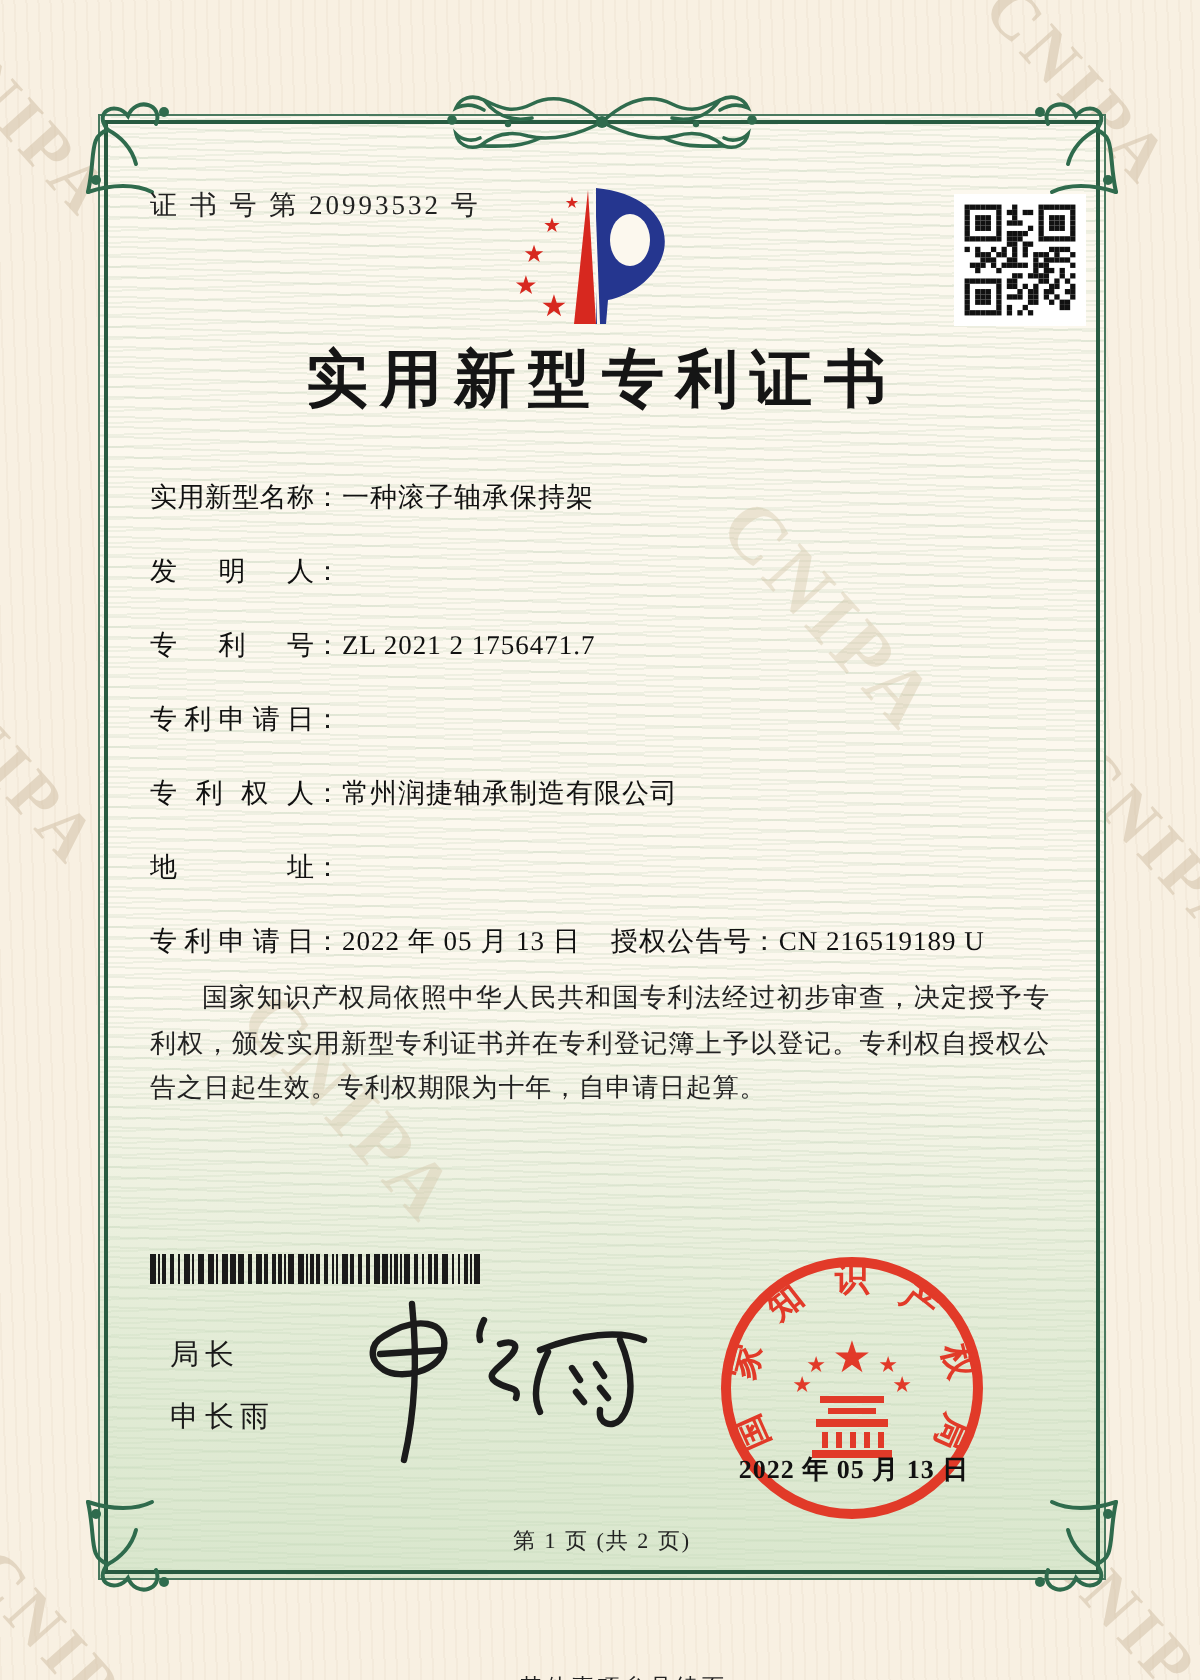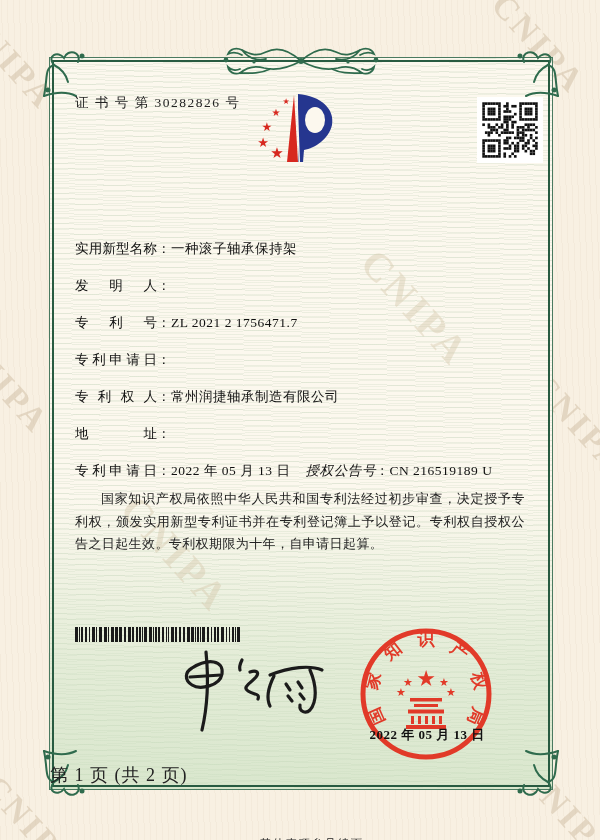--- a/index.html
+++ b/index.html
@@ -50,38 +50,38 @@
     position:absolute;left:0;top:111px;width:100%;
     text-align:center;font-size:31px;font-weight:bold;letter-spacing:6px;
     color:#151515;z-index:5;
   }
   .fields{position:absolute;left:25px;top:180px;width:452px;z-index:5;font-size:13.5px;}
   .frow{height:22px;line-height:22px;margin-bottom:15px;white-space:nowrap;display:flex;}
   .flabel{display:inline-block;width:82px;text-align:justify;text-align-last:justify;color:#111;}
   .fcolon{display:inline-block;width:14px;}
   .fvalue{letter-spacing:.5px;color:#111;}
   .pair2{margin-left:15px;display:flex;}
-  .pair2 .flabel{width:70px;font-style:italic;}
+  .pair2 .flabel{width:70px;}
   .paras{
     position:absolute;left:25px;top:430px;width:450px;z-index:5;
     font-size:13px;line-height:22.5px;text-align:justify;color:#222;
   }
   .paras p{margin:0;text-indent:2em;letter-spacing:.4px;}
   .barcode{position:absolute;left:25px;top:569px;width:166px;height:15px;z-index:5;}
   .signer{position:absolute;left:35px;top:610px;z-index:5;font-size:14.5px;letter-spacing:3px;color:#1a1a1a;}
   .signer div{margin-bottom:12px;}
   .signature{position:absolute;left:118px;top:586px;z-index:6;}
   .seal{position:absolute;left:306px;top:566px;z-index:6;opacity:.95;}
   .seal-date{
     position:absolute;left:316px;top:668px;width:122px;text-align:center;
     font-size:13px;font-weight:bold;color:#111;z-index:7;letter-spacing:.5px;white-space:nowrap;
   }
   .page-info{
-    position:absolute;left:0;top:705px;width:100%;
-    font-size:18px;letter-spacing:1px;color:#222;z-index:5;
+    position:absolute;left:0;top:705px;width:100%;text-align:center;
+    font-size:11px;letter-spacing:1px;color:#222;z-index:5;
   }
   .note{
     position:absolute;left:12px;top:796px;width:100%;text-align:center;
     font-size:11px;letter-spacing:2px;color:#222;z-index:3;margin-top:40px;
   }
 </style>
 </head>
 <body>
 
 <span class="wm" style="left:-18px;top:2px;font-size:34px;">CNIPA</span>
@@ -148,21 +148,21 @@
   <svg class="orn" style="left:458px;top:687px;transform:scale(-1,-1);" width="56" height="56" viewBox="0 0 56 56">
     <g stroke="#2f6b4d" fill="none" stroke-width="2" stroke-linecap="round">
       <path d="M6,50 C10,32 6,22 16,19 C8,10 20,4 26,12 C30,2 44,6 40,16"></path>
       <path d="M16,19 C22,22 28,28 30,36"></path>
       <path d="M6,50 C18,46 30,46 38,50"></path>
       <circle cx="44" cy="10" r="2.5" fill="#2f6b4d" stroke="none"></circle>
       <circle cx="10" cy="44" r="2.5" fill="#2f6b4d" stroke="none"></circle>
     </g>
   </svg>
 
-  <div class="cert-no">证 书 号 第 30282826 号</div>
+  <div class="cert-no">证 书 号 第 20993532 号</div>
 
   <svg class="logo" width="92" height="88" viewBox="0 0 92 88">
     <g fill="#d7281f" font-family="'DejaVu Sans',sans-serif" text-anchor="middle">
       <text x="33" y="20" font-size="8">★</text>
       <text x="23" y="32" font-size="10">★</text>
       <text x="14" y="47" font-size="12">★</text>
       <text x="10" y="63" font-size="13">★</text>
       <text x="24" y="74" font-size="15">★</text>
     </g>
     <path d="M45,10 C68,12 82,25 79,41 C76,55 62,64 51,66 L50,78 L45,78 Z" fill="#25368f"></path>
@@ -388,20 +388,21 @@
       <rect x="21" y="20" width="1" height="1" fill="#111"></rect>
       <rect x="10" y="21" width="1" height="1" fill="#111"></rect>
       <rect x="13" y="21" width="1" height="1" fill="#111"></rect>
       <rect x="20" y="21" width="1" height="1" fill="#111"></rect>
       <rect x="21" y="21" width="1" height="1" fill="#111"></rect>
       <rect x="10" y="22" width="1" height="1" fill="#111"></rect>
       <rect x="12" y="22" width="1" height="1" fill="#111"></rect>
       <rect x="14" y="22" width="1" height="1" fill="#111"></rect>
     </svg>
 
+  <div class="title">实用新型专利证书</div>
 
   <div class="fields">
     <div class="frow">
       <span class="flabel">实用新型名称</span>
         <span class="fcolon">：</span>
         <span class="fvalue">一种滚子轴承保持架</span>
     </div>
     <div class="frow">
       <span class="flabel">发明人</span>
         <span class="fcolon">：</span>
@@ -483,20 +484,24 @@
       <rect x="139" y="0" width="2" height="15" fill="#1a1a1a"></rect>
       <rect x="142" y="0" width="2" height="15" fill="#1a1a1a"></rect>
       <rect x="146" y="0" width="3" height="15" fill="#1a1a1a"></rect>
       <rect x="151" y="0" width="1" height="15" fill="#1a1a1a"></rect>
       <rect x="154" y="0" width="1" height="15" fill="#1a1a1a"></rect>
       <rect x="157" y="0" width="2" height="15" fill="#1a1a1a"></rect>
       <rect x="160" y="0" width="1" height="15" fill="#1a1a1a"></rect>
       <rect x="162" y="0" width="3" height="15" fill="#1a1a1a"></rect>
     </svg>
 
+  <div class="signer">
+    <div>局长</div>
+    <div>申长雨</div>
+  </div>
 
   <svg class="signature" width="170" height="95" viewBox="0 0 170 95">
     <g stroke="#1b1b1b" stroke-width="3.2" fill="none" stroke-linecap="round" stroke-linejoin="round">
       <path d="M 24 24 C 40 14, 56 16, 54 30 C 52 42, 32 46, 24 41 C 16 36, 17 28, 24 24 Z"></path>
       <path d="M 22 33 L 53 31"></path>
       <path d="M 38 8 C 40 28, 41 56, 34 86"></path>
       <path d="M 74 16 C 72 20, 71 23, 72 26"></path>
       <path d="M 82 28 C 88 26, 92 28, 88 33 C 82 40, 74 43, 80 47 C 86 51, 92 49, 90 55"></path>
       <path d="M 106 32 C 100 44, 98 54, 102 62"></path>
       <path d="M 102 31 C 122 23, 142 21, 154 26"></path>

